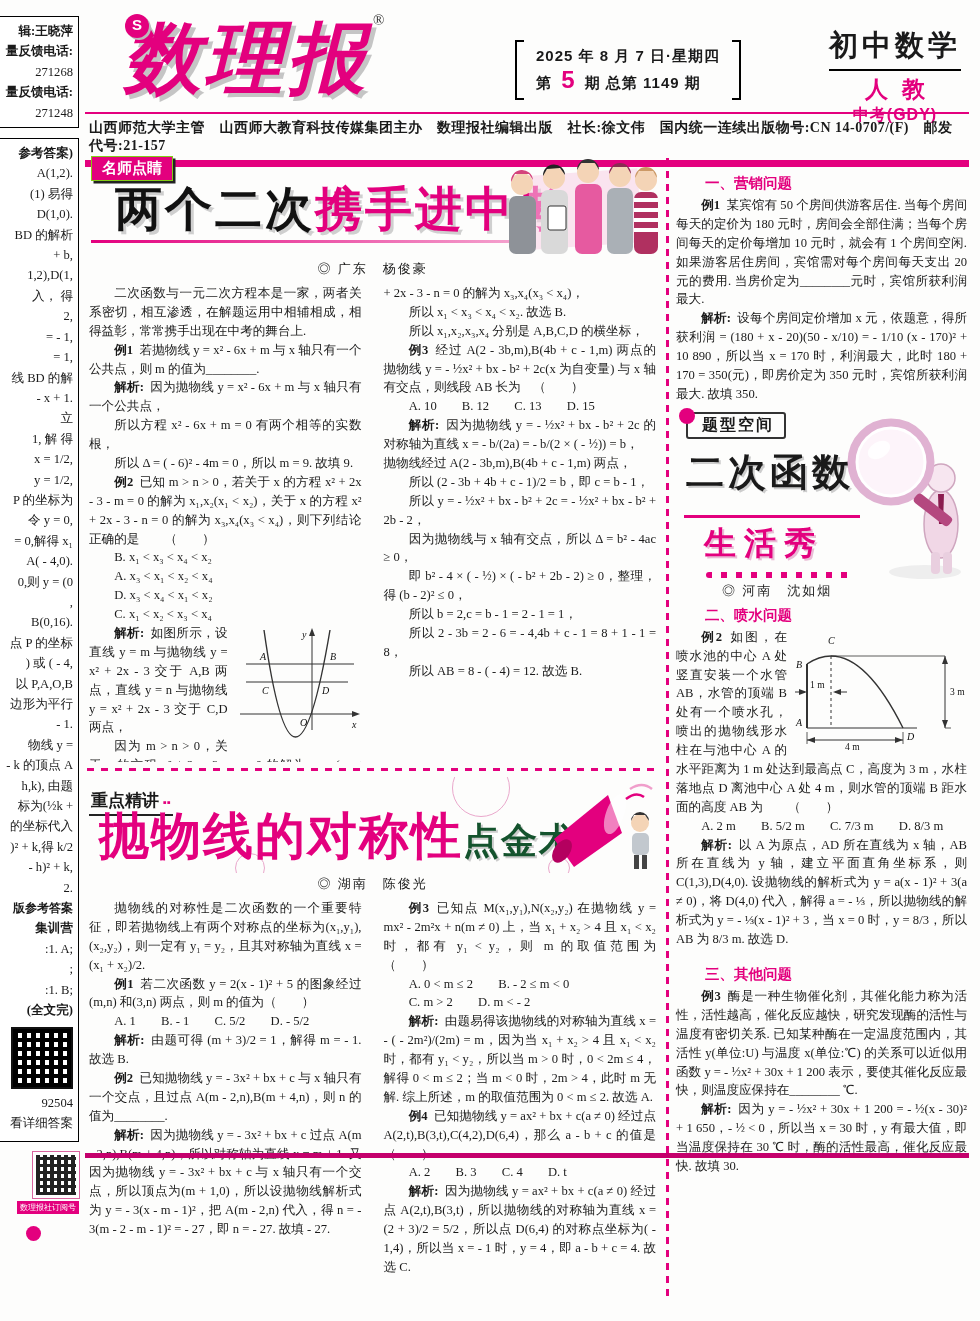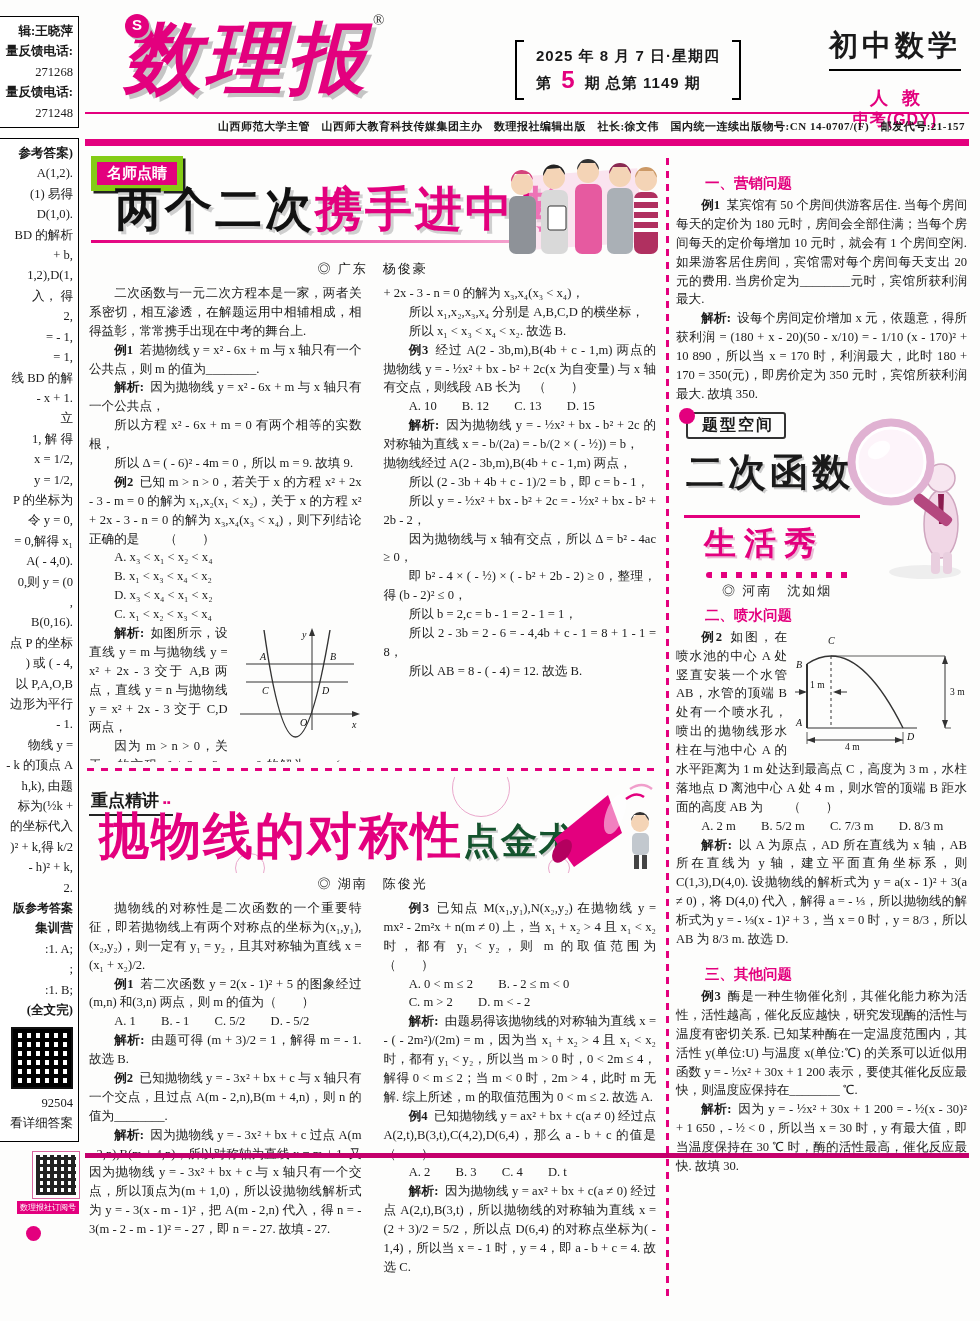--- a/index.html
+++ b/index.html
@@ -40,40 +40,40 @@
   .date-box{display:flex;align-items:stretch;margin:28px 0 0 55px;flex:0 0 auto;}
   .brk{width:9px;border:2.5px solid #000;}
   .brk.l{border-right:none;}
   .brk.r{border-left:none;}
   .date-lines{padding:7px 12px;font-family:"Liberation Sans",sans-serif;font-weight:bold;font-size:15px;}
   .date-line{letter-spacing:1px;}
   .issue-line{margin-top:7px;letter-spacing:1px;}
   .issue-no{color:var(--pink);font-size:24px;line-height:14px;padding:0 4px;}
   .edition{margin:14px 8px 0 auto;text-align:center;font-family:"Liberation Sans",sans-serif;}
   .ed-title{font-size:29px;font-weight:900;letter-spacing:4px;border-bottom:2.5px solid #000;padding-bottom:3px;}
-  .ed-sub{color:var(--pink);font-size:18px;font-weight:900;letter-spacing:14px;margin-top:15px;text-indent:14px;}
+  .ed-sub{color:var(--pink);font-size:23px;font-weight:900;letter-spacing:14px;margin-top:3px;text-indent:14px;}
   .ed-exam{color:var(--pink);font-size:16px;font-weight:900;letter-spacing:1px;}
   .pub-strip{border-top:2.5px solid var(--pink);border-bottom:7px solid var(--pink);padding:5px 4px 5px;}
-  .pub-text{font-size:11px;font-weight:bold;letter-spacing:.5px;text-align:right;}
+  .pub-text{font-size:14px;font-weight:bold;letter-spacing:.5px;}
   
   .content{position:relative;display:flex;padding-top:4px;height:1146px;}
   .articles{width:575px;flex:0 0 auto;}
   .vsep{width:3px;margin:4px 5px 0 6px;background:repeating-linear-gradient(180deg,var(--pink) 0 7px,transparent 7px 13px);}
   .rightcol{flex:1;padding:4px 2px 0 2px;overflow:hidden;}
   
   .para{margin:0;font-size:12.6px;line-height:1.5;text-align:justify;text-indent:2em;}
   .para b{font-weight:bold;}
   .para.noind{text-indent:0;}
   .para.opt{text-indent:2em;}
   
   .article{overflow:hidden;}
   .a1{height:608px;}
   .a1-head{position:relative;height:104px;}
   .badge1{position:absolute;left:6px;top:2px;background:var(--pink);color:#fff;font-family:"Liberation Sans",sans-serif;
-      font-weight:bold;font-size:15px;padding:2px 10px;border:6px solid #84cc16;box-shadow:2.5px 2.5px 0 #222;}
+      font-weight:bold;font-size:15px;padding:2px 10px;border:1px solid #84cc16;box-shadow:2.5px 2.5px 0 #222;}
   .a1-title{position:absolute;left:30px;top:24px;margin:0;font-family:"Liberation Sans",sans-serif;
       font-size:47px;font-weight:900;letter-spacing:3px;white-space:nowrap;
       text-shadow:3px 3px 0 #cfcfcf;}
   .t-black{color:#111;}
   .t-pink{color:var(--pink);}
   .a1-rule{position:absolute;left:6px;top:86px;width:420px;height:3px;background:linear-gradient(90deg,var(--pink),#f4a0cd);}
   .students{position:absolute;right:2px;top:0;}
   .author{text-align:center;font-size:13px;margin:2px 0 6px;letter-spacing:2px;}
   .cols{display:flex;gap:22px;padding:0 4px;}
   .col{width:50%;}
@@ -256,22 +256,22 @@
           <div class="author">◎ 广东　杨俊豪</div>
           <div class="cols">
             <div class="col">
               <div>
                   <p class="para">二次函数与一元二次方程本是一家，两者关系密切，相互渗透，在解题运用中相辅相成，相得益彰，常常携手出现在中考的舞台上.</p>
                   <p class="para"><b>例1 </b>若抛物线 y = x² - 6x + m 与 x 轴只有一个公共点，则 m 的值为________.</p>
                   <p class="para"><b>解析: </b>因为抛物线 y = x² - 6x + m 与 x 轴只有一个公共点，</p>
                   <p class="para">所以方程 x² - 6x + m = 0 有两个相等的实数根，</p>
                   <p class="para">所以 Δ = ( - 6)² - 4m = 0，所以 m = 9. 故填 9.</p>
                   <p class="para"><b>例2 </b>已知 m &gt; n &gt; 0，若关于 x 的方程 x² + 2x - 3 - m = 0 的解为 x₁,x₂(x₁ &lt; x₂)，关于 x 的方程 x² + 2x - 3 - n = 0 的解为 x₃,x₄(x₃ &lt; x₄)，则下列结论正确的是　　（　　）</p>
+                  <p class="para opt">B. x₁ &lt; x₃ &lt; x₄ &lt; x₂</p>
                   <p class="para opt">A. x₃ &lt; x₁ &lt; x₂ &lt; x₄</p>
-                  <p class="para opt">B. x₁ &lt; x₃ &lt; x₄ &lt; x₂</p>
                   <p class="para opt">D. x₃ &lt; x₄ &lt; x₁ &lt; x₂</p>
                   <p class="para opt">C. x₁ &lt; x₂ &lt; x₃ &lt; x₄</p>
                 </div>
               <div class="figwrap">
                 <svg class="fig-parabola" width="128" height="118" viewBox="0 0 128 118">
                   <line x1="78" y1="6" x2="78" y2="104" stroke="#333" stroke-width="1"></line>
                   <polygon points="78,2 75,10 81,10" fill="#333"></polygon>
                   <line x1="6" y1="88" x2="122" y2="88" stroke="#333" stroke-width="1"></line>
                   <polygon points="126,88 118,85 118,91" fill="#333"></polygon>
                   <path d="M30,4 Q60,218 96,4" fill="none" stroke="#333" stroke-width="1.4"></path>
@@ -286,22 +286,22 @@
                   <text x="68" y="12">y</text>
                 </svg>
                 <div>
                     <p class="para"><b>解析: </b>如图所示，设直线 y = m 与抛物线 y = x² + 2x - 3 交于 A,B 两点，直线 y = n 与抛物线 y = x² + 2x - 3 交于 C,D 两点，</p>
                     <p class="para">因为 m &gt; n &gt; 0，关于 x 的方程 x² + 2x - 3 - m = 0 的解为 x₁,x₂(x₁ &lt; x₂)，关于 x 的方程 x²</p>
                   </div>
               </div>
             </div>
             <div class="col">
                 <p class="para noind">+ 2x - 3 - n = 0 的解为 x₃,x₄(x₃ &lt; x₄)，</p>
+                <p class="para">所以 x₁ &lt; x₃ &lt; x₄ &lt; x₂. 故选 B.</p>
                 <p class="para">所以 x₁,x₂,x₃,x₄ 分别是 A,B,C,D 的横坐标，</p>
-                <p class="para">所以 x₁ &lt; x₃ &lt; x₄ &lt; x₂. 故选 B.</p>
                 <p class="para"><b>例3 </b>经过 A(2 - 3b,m),B(4b + c - 1,m) 两点的抛物线 y = - ½x² + bx - b² + 2c(x 为自变量) 与 x 轴有交点，则线段 AB 长为　（　　）</p>
                 <p class="para opt">A. 10　　B. 12　　C. 13　　D. 15</p>
                 <p class="para"><b>解析: </b>因为抛物线 y = - ½x² + bx - b² + 2c 的对称轴为直线 x = - b/(2a) = - b/(2 × ( - ½)) = b，</p>
                 <p class="para noind">抛物线经过 A(2 - 3b,m),B(4b + c - 1,m) 两点，</p>
                 <p class="para">所以 (2 - 3b + 4b + c - 1)/2 = b，即 c = b - 1，</p>
                 <p class="para">所以 y = - ½x² + bx - b² + 2c = - ½x² + bx - b² + 2b - 2，</p>
                 <p class="para">因为抛物线与 x 轴有交点，所以 Δ = b² - 4ac ≥ 0，</p>
                 <p class="para">即 b² - 4 × ( - ½) × ( - b² + 2b - 2) ≥ 0，整理，得 (b - 2)² ≤ 0，</p>
                 <p class="para">所以 b = 2,c = b - 1 = 2 - 1 = 1，</p>
                 <p class="para">所以 2 - 3b = 2 - 6 = - 4,4b + c - 1 = 8 + 1 - 1 = 8，</p>

